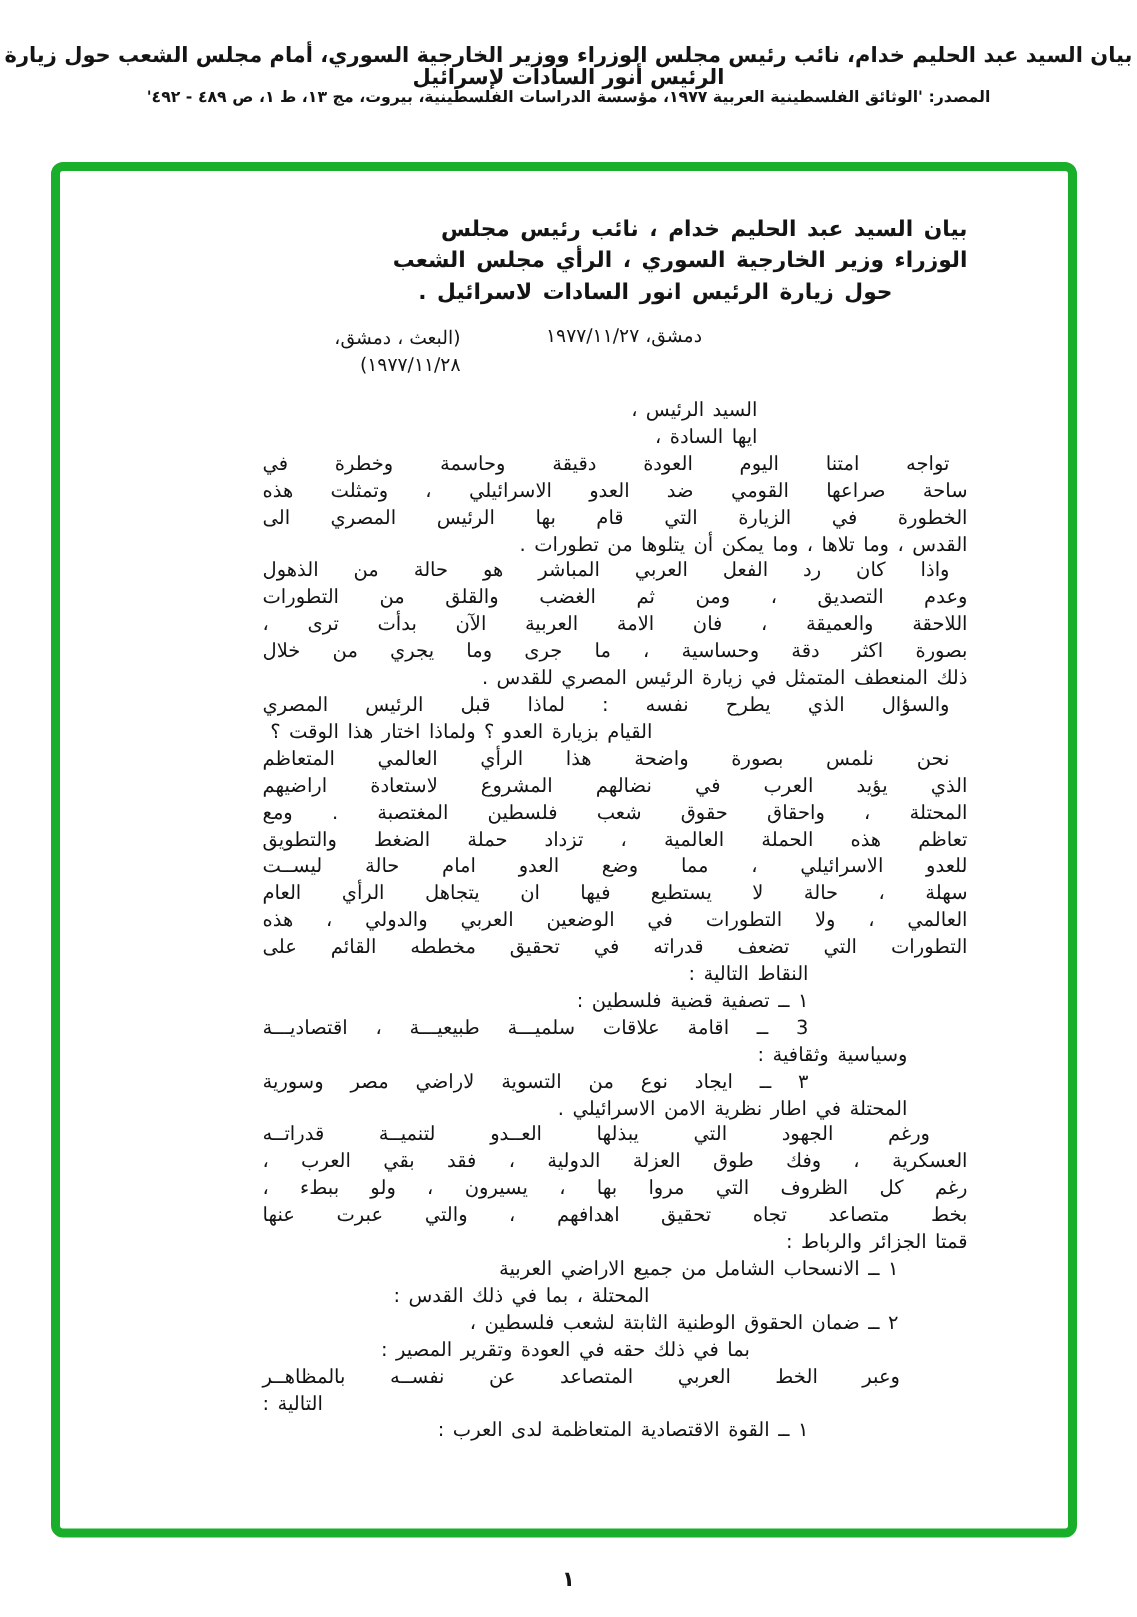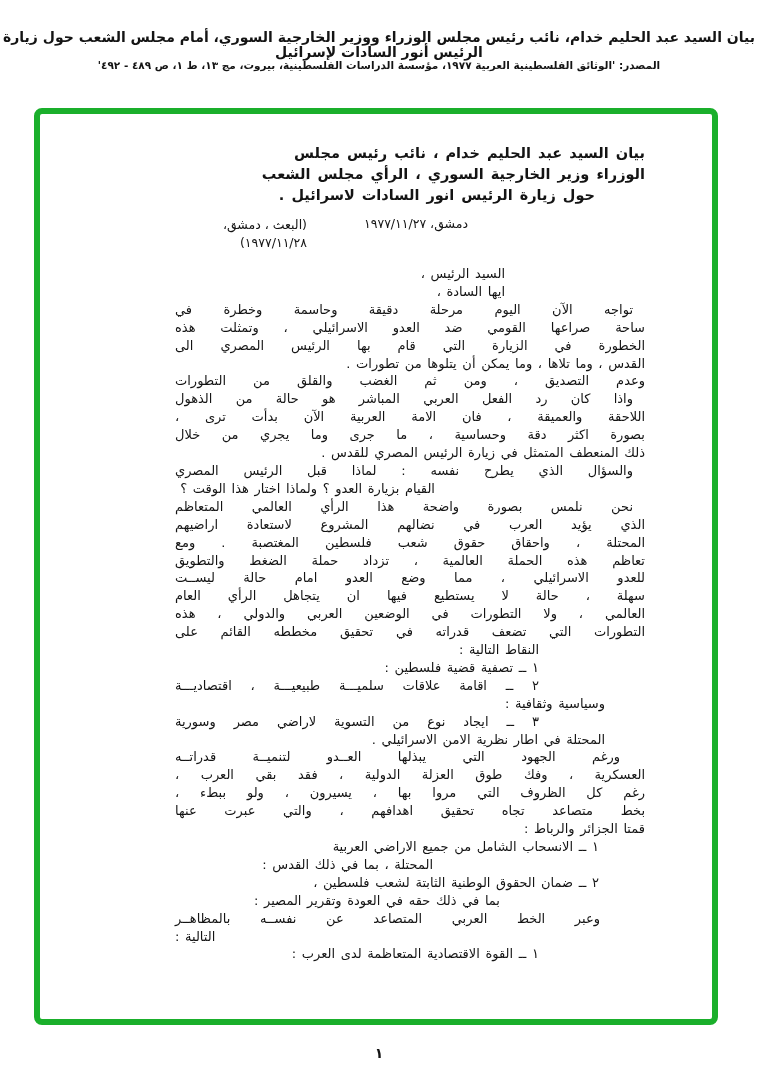--- a/index.html
+++ b/index.html
@@ -70,42 +70,42 @@
         </div>
 
       <div class="dateline">
         <span class="date-city">دمشق، ١٩٧٧/١١/٢٧</span>
         <span class="date-pub">(البعث ، دمشق، ١٩٧٧/١١/٢٨)</span>
       </div>
 
       <div class="bodytxt">
           <div class="ln s-sal">السيد الرئيس ،</div>
           <div class="ln s-sal">ايها السادة ،</div>
-          <div class="ln s-p">تواجه الآن اليوم مرحلة دقيقة وحاسمة وخطرة في</div>
+          <div class="ln s-p">تواجه امتنا اليوم العودة دقيقة وحاسمة وخطرة في</div>
           <div class="ln s-j">ساحة صراعها القومي ضد العدو الاسرائيلي ، وتمثلت هذه</div>
           <div class="ln s-j">الخطورة في الزيارة التي قام بها الرئيس المصري الى</div>
           <div class="ln s-e">القدس ، وما تلاها ، وما يمكن أن يتلوها من تطورات .</div>
+          <div class="ln s-p">واذا كان رد الفعل العربي المباشر هو حالة من الذهول</div>
           <div class="ln s-j">وعدم التصديق ، ومن ثم الغضب والقلق من التطورات</div>
-          <div class="ln s-p">واذا كان رد الفعل العربي المباشر هو حالة من الذهول</div>
           <div class="ln s-j">اللاحقة والعميقة ، فان الامة العربية الآن بدأت ترى ،</div>
           <div class="ln s-j">بصورة اكثر دقة وحساسية ، ما جرى وما يجري من خلال</div>
           <div class="ln s-e">ذلك المنعطف المتمثل في زيارة الرئيس المصري للقدس .</div>
           <div class="ln s-p">والسؤال الذي يطرح نفسه : لماذا قبل الرئيس المصري</div>
           <div class="ln s-q">القيام بزيارة العدو ؟ ولماذا اختار هذا الوقت ؟</div>
           <div class="ln s-p">نحن نلمس بصورة واضحة هذا الرأي العالمي المتعاظم</div>
           <div class="ln s-j">الذي يؤيد العرب في نضالهم المشروع لاستعادة اراضيهم</div>
           <div class="ln s-j">المحتلة ، واحقاق حقوق شعب فلسطين المغتصبة . ومع</div>
           <div class="ln s-j">تعاظم هذه الحملة العالمية ، تزداد حملة الضغط والتطويق</div>
           <div class="ln s-j">للعدو الاسرائيلي ، مما وضع العدو امام حالة ليســت</div>
           <div class="ln s-j">سهلة ، حالة لا يستطيع فيها ان يتجاهل الرأي العام</div>
           <div class="ln s-j">العالمي ، ولا التطورات في الوضعين العربي والدولي ، هذه</div>
           <div class="ln s-j">التطورات التي تضعف قدراته في تحقيق مخططه القائم على</div>
           <div class="ln s-a">النقاط التالية :</div>
           <div class="ln s-a">١ ــ تصفية قضية فلسطين :</div>
-          <div class="ln s-aj">٢ ــ اقامة علاقات سلميـــة طبيعيـــة ، اقتصاديـــة</div>
+          <div class="ln s-aj">3 ــ اقامة علاقات سلميـــة طبيعيـــة ، اقتصاديـــة</div>
           <div class="ln s-ac">وسياسية وثقافية :</div>
           <div class="ln s-aj">٣ ــ ايجاد نوع من التسوية لاراضي مصر وسورية</div>
           <div class="ln s-ac">المحتلة في اطار نظرية الامن الاسرائيلي .</div>
           <div class="ln s-g">ورغم الجهود التي يبذلها العــدو لتنميــة قدراتــه</div>
           <div class="ln s-j">العسكرية ، وفك طوق العزلة الدولية ، فقد بقي العرب ،</div>
           <div class="ln s-j">رغم كل الظروف التي مروا بها ، يسيرون ، ولو ببطء ،</div>
           <div class="ln s-j">بخط متصاعد تجاه تحقيق اهدافهم ، والتي عبرت عنها</div>
           <div class="ln s-e">قمتا الجزائر والرباط :</div>
           <div class="ln s-b">١ ــ الانسحاب الشامل من جميع الاراضي العربية</div>
           <div class="ln s-bc1">المحتلة ، بما في ذلك القدس :</div>

